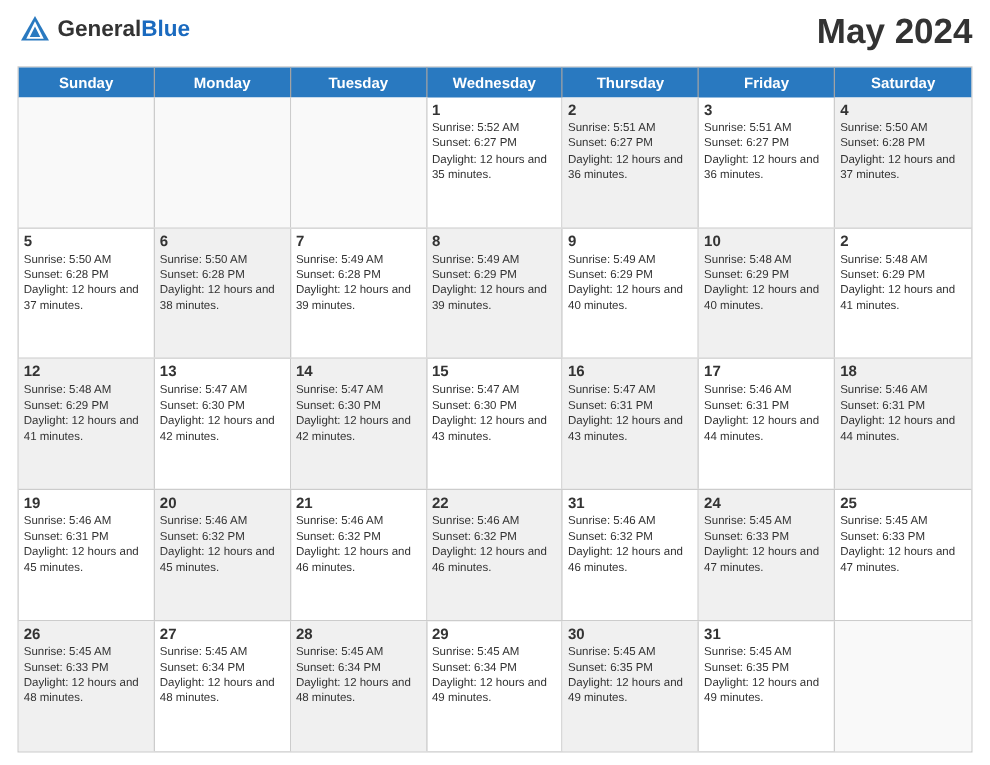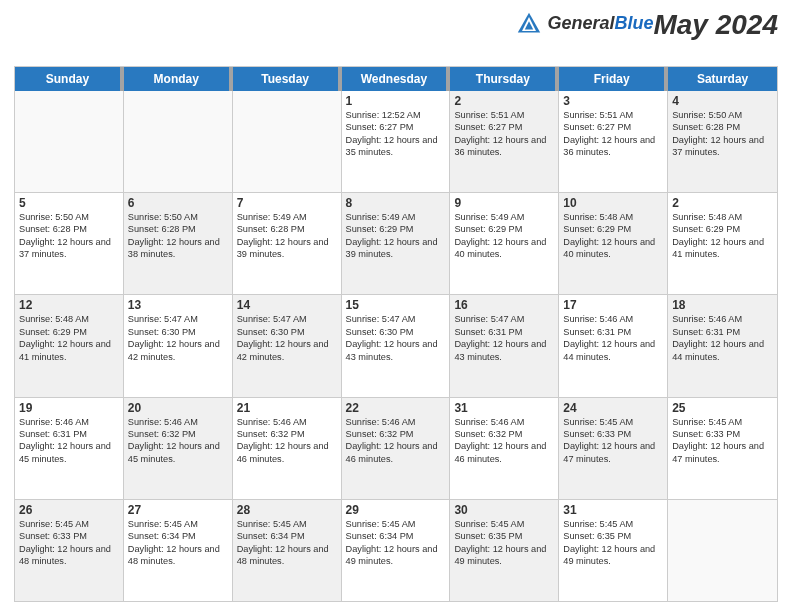--- a/index.html
+++ b/index.html
@@ -13,24 +13,23 @@
     .page {
       width: 792px;
       height: 612px;
       background: #fff;
       display: flex;
       flex-direction: column;
       padding: 10px 14px 10px 14px;
     }
     .header {
       display: flex;
-      justify-content: flex-end;
+      justify-content: space-between;
       align-items: flex-start;
-      margin-bottom: 25px;
-      font-style: italic;
+      margin-bottom: 12px;
     }
     .logo {
       display: flex;
       align-items: center;
       gap: 4px;
     }
     .logo-text {
       font-size: 18px;
       font-weight: bold;
       line-height: 1.1;
@@ -64,21 +63,21 @@
       display: grid;
       grid-template-columns: repeat(7, 1fr);
       background: #2979c0;
     }
     .cal-header-cell {
       color: #fff;
       font-size: 12px;
       font-weight: bold;
       text-align: center;
       padding: 5px 2px;
-      border-right: 4px solid #a3a3a3;
+      border-right: 1px solid #a3a3a3;
     }
     .cal-header-cell:last-child { border-right: none; }
     .cal-body {
       flex: 1;
       display: flex;
       flex-direction: column;
     }
     .cal-row {
       display: grid;
       grid-template-columns: repeat(7, 1fr);
@@ -137,21 +136,21 @@
         <div class="cal-header-cell">Friday</div>
         <div class="cal-header-cell">Saturday</div>
       </div>
     <div class="cal-body" id="cal-body">
         <div class="cal-row">
           <div class="cal-cell empty"></div>
           <div class="cal-cell empty"></div>
           <div class="cal-cell empty"></div>
           <div class="cal-cell">
             <div class="day-num">1</div>
-            <div class="cell-line">Sunrise: 12:52 AM</div>
+            <div class="cell-line">Sunrise: 5:52 AM</div>
             <div class="cell-line">Sunset: 6:27 PM</div>
             <div class="cell-line">Daylight: 12 hours and 35 minutes.</div>
           </div>
           <div class="cal-cell shaded">
             <div class="day-num">2</div>
             <div class="cell-line">Sunrise: 5:51 AM</div>
             <div class="cell-line">Sunset: 6:27 PM</div>
             <div class="cell-line">Daylight: 12 hours and 36 minutes.</div>
           </div>
           <div class="cal-cell">

